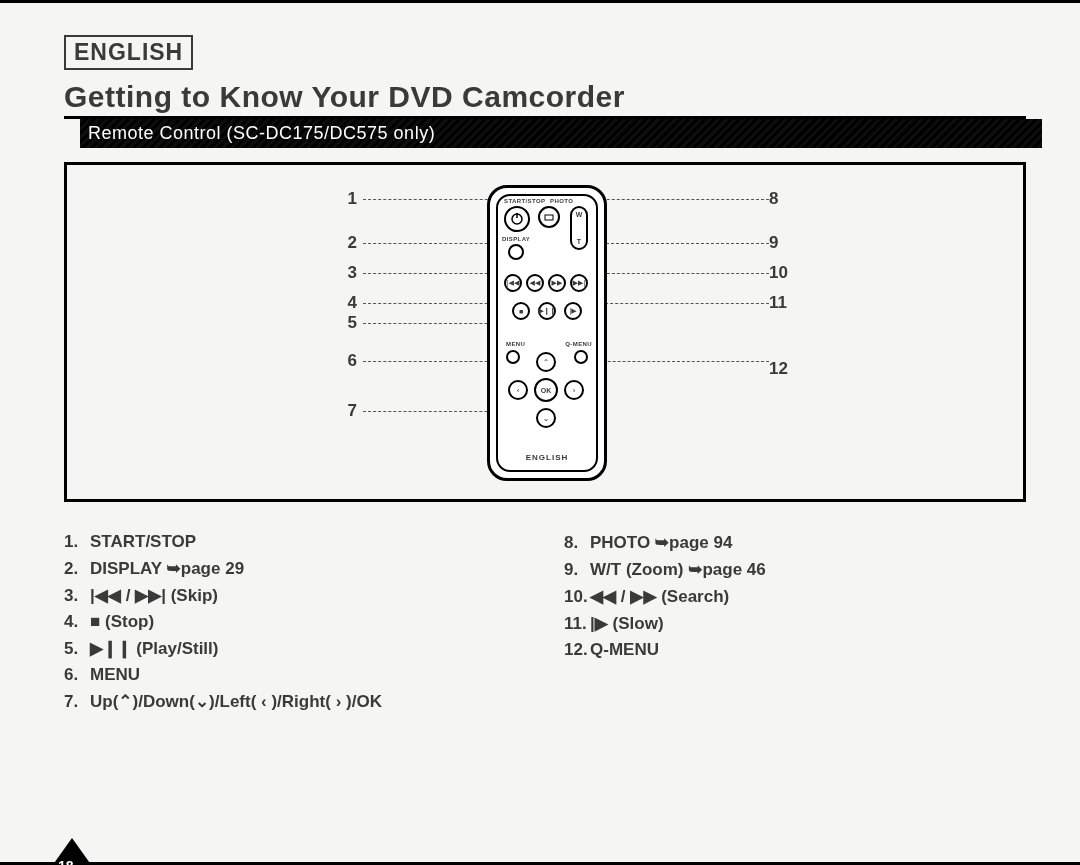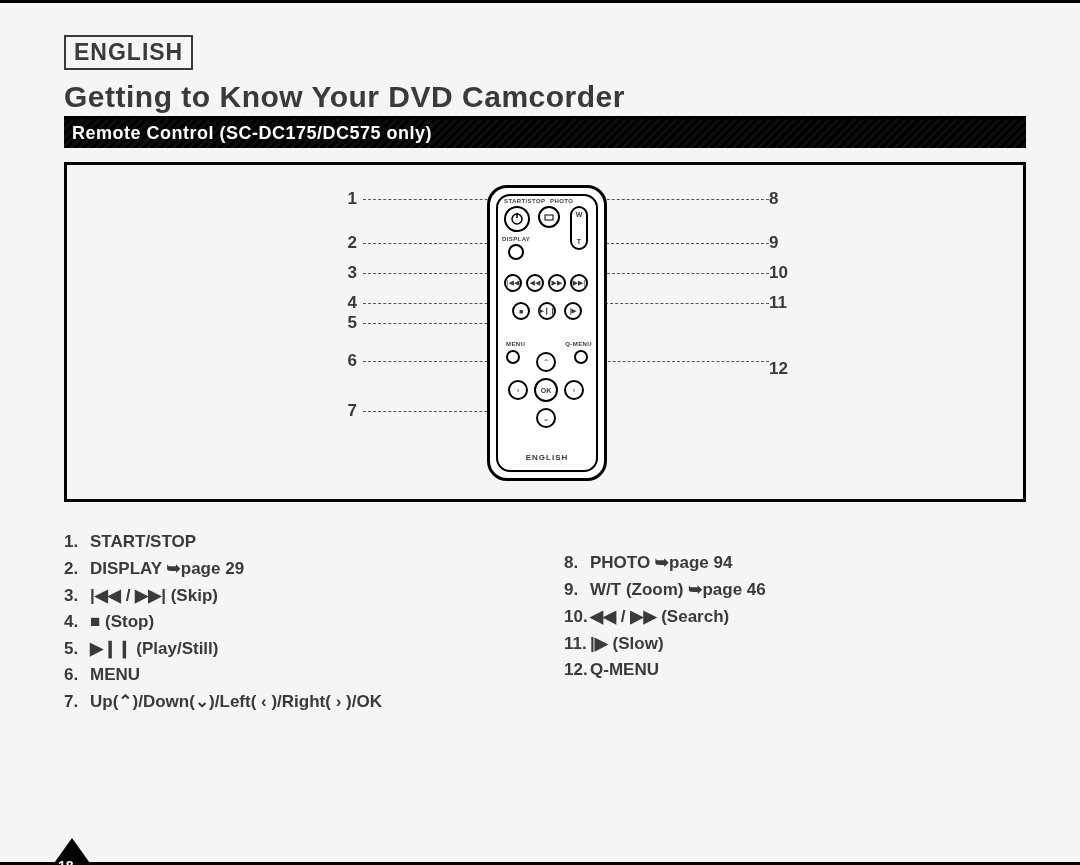--- a/index.html
+++ b/index.html
@@ -27,25 +27,26 @@
     font-weight: bold;
     letter-spacing: 0.5px;
     border-bottom: 3px solid #000;
     padding-bottom: 2px;
     margin-bottom: 0;
   }
   .section-bar {
     background: #000;
     color: #fff;
     font-size: 18px;
-    font-weight: bold;
+    font-weight: normal;
     padding: 4px 8px;
     letter-spacing: 0.5px;
     width: 100%;
     background-image: repeating-linear-gradient(135deg, rgba(255,255,255,0.05) 0 3px, rgba(0,0,0,0) 3px 6px);
+    margin-left: 16px;
   }
   .diagram-box {
     border: 3px solid #000;
     height: 340px;
     margin-top: 14px;
     position: relative;
     overflow: hidden;
   }
   
   .left-num, .right-num {
@@ -130,21 +131,21 @@
     font-weight: bold;
   }
   .legend ol {
     list-style: none;
     padding: 0;
   }
   .legend li {
     margin-bottom: 6px;
   }
   .legend .col-left { flex: 0 0 500px; }
-  .legend .col-right { flex: 1; margin-top: 20px; }
+  .legend .col-right { flex: 1; }
   .num { display:inline-block; width:26px; }
 
   
   .page-badge {
     position: absolute;
     left: 54px;
     bottom: 24px;
     width: 0; height: 0;
   }
   .page-badge .tri {

